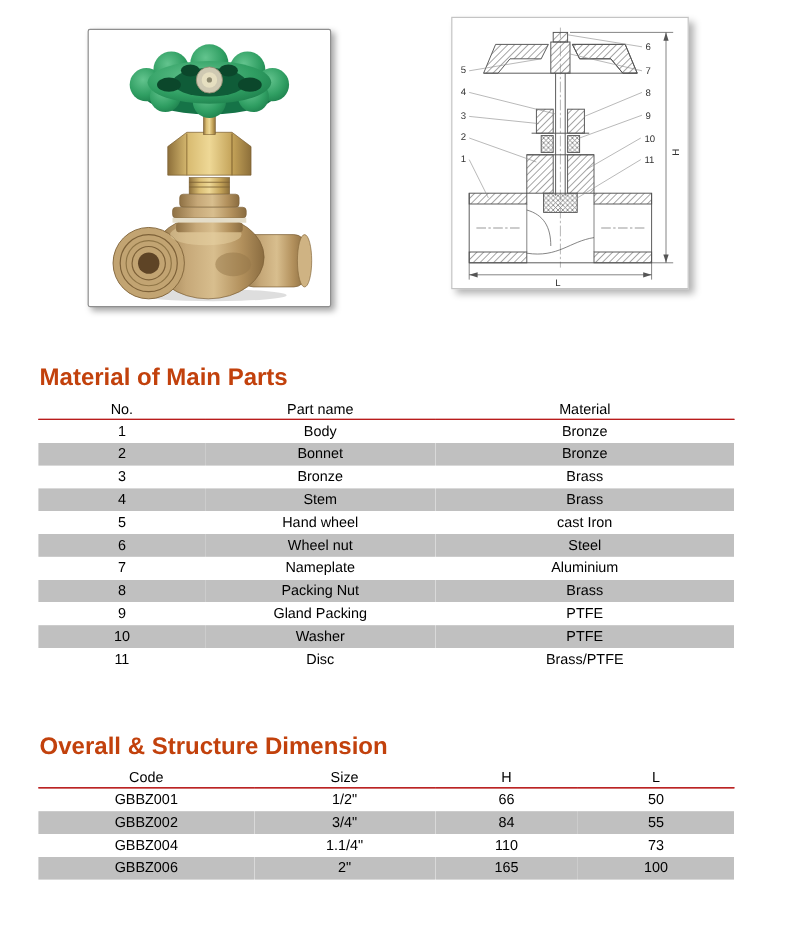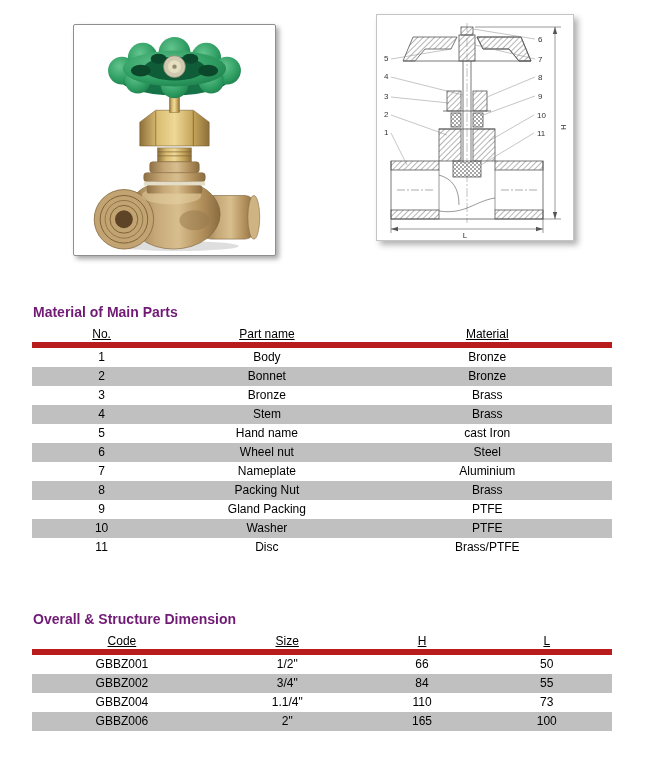--- a/index.html
+++ b/index.html
@@ -15,28 +15,28 @@
   }
   .diagram-frame {
     position:absolute; left:376px; top:14px; width:196px; height:225px;
     background:#fff; border:1px solid #c4c4c4;
     box-shadow:4px 4px 6px rgba(0,0,0,0.3); overflow:hidden;
   }
   .section { position:absolute; left:32px; width:581px; }
   .materials  { top:304px; }
   .dimensions { top:611px; }
   .section-title {
-    font-size:14px; font-weight:bold; margin:0 0 6px 1px; color:#701a75;
+    font-size:20px; font-weight:bold; margin:0 0 6px 1px; color:#c2410c;
   }
   table { border-collapse:collapse; table-layout:fixed; width:580px; }
   th, td {
     font-size:12px; font-weight:normal; text-align:center; padding:0;
     height:19px; line-height:19px; white-space:nowrap; overflow:hidden;
   }
-  thead th { height:16px; line-height:16px; border-bottom:6px solid #b91c1c;text-decoration:underline; }
+  thead th { height:16px; line-height:16px; border-bottom:1px solid #b91c1c; }
   tbody tr:nth-child(even) { background:#c0c0c0; }
   svg text { font-family:"Liberation Sans", sans-serif; }
   .d-callout { font-size:8px; fill:#333; }
 </style>
 </head>
 <body>
 
 <div class="photo-frame">
   <svg viewBox="0 0 200 230" width="199" height="228">
     <defs>
@@ -248,21 +248,21 @@
           <td>Bronze</td>
           <td>Brass</td>
         </tr>
       <tr>
           <td>4</td>
           <td>Stem</td>
           <td>Brass</td>
         </tr>
       <tr>
           <td>5</td>
-          <td>Hand name</td>
+          <td>Hand wheel</td>
           <td>cast Iron</td>
         </tr>
       <tr>
           <td>6</td>
           <td>Wheel nut</td>
           <td>Steel</td>
         </tr>
       <tr>
           <td>7</td>
           <td>Nameplate</td>

